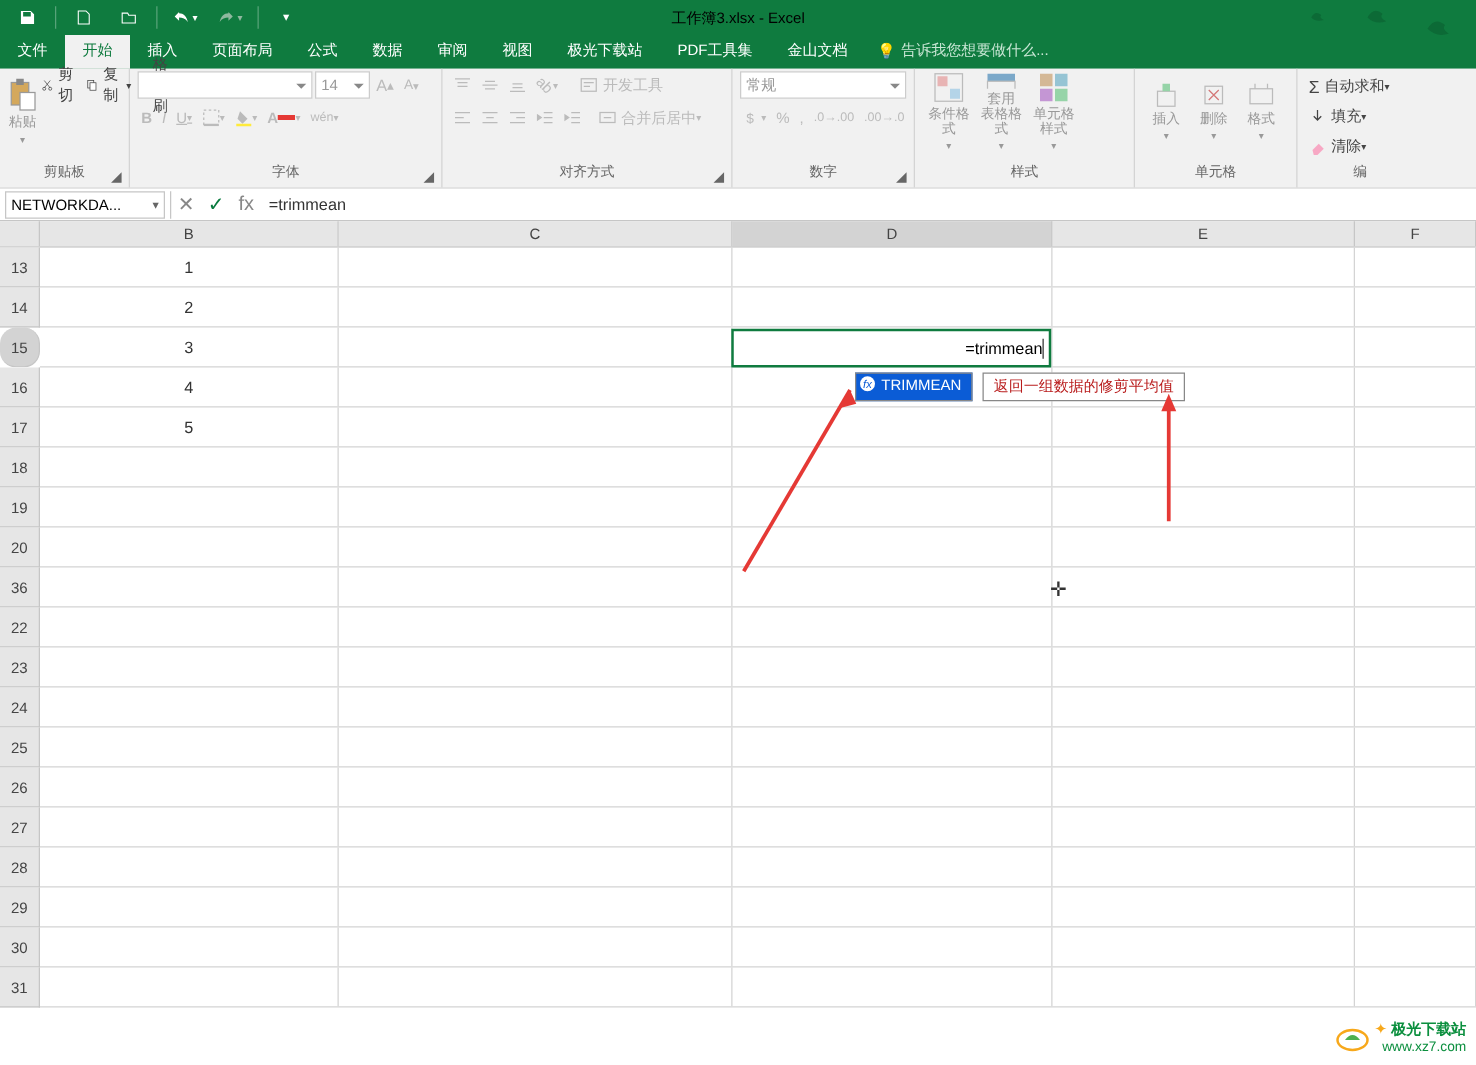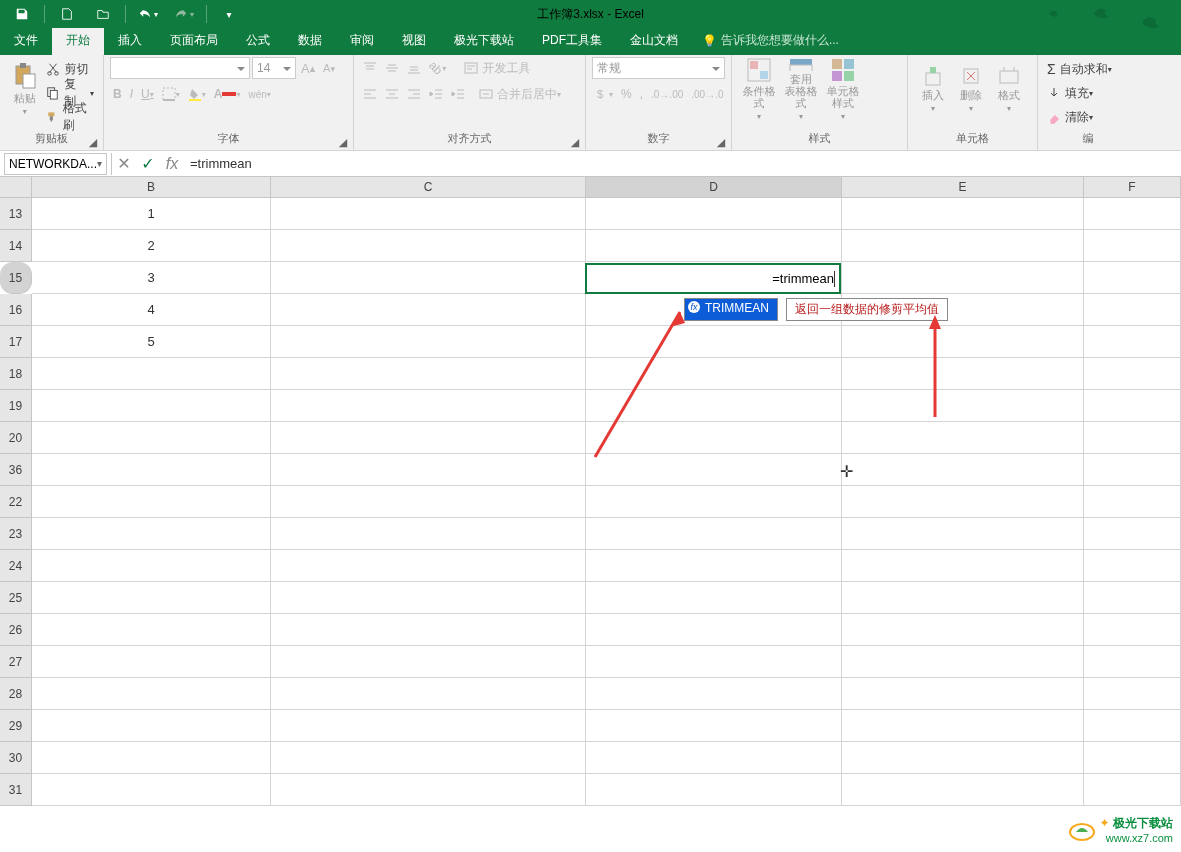--- a/index.html
+++ b/index.html
@@ -26,21 +26,21 @@
 .rb-btn { height: 22px; display: flex; align-items: center; padding: 0 3px; cursor: pointer; font-size: 12px; color: #bbb; }
 .rb-btn.enabled { color: #444; }
 .rb-btn svg { fill: #c0c0c0; }
 .rb-btn.enabled svg { fill: #444; }
 .big-btn { display: flex; flex-direction: column; align-items: center; justify-content: center; width: 42px; height: 66px; cursor: pointer; font-size: 11px; color: #999; gap: 2px; }
 .big-btn span { line-height: 12px; text-align: center; }
 .combo { border: 1px solid #ccc; background: #fff; height: 22px; font-size: 12px; padding: 0 18px 0 4px; position: relative; color: #999; display: flex; align-items: center; }
 .combo::after { content: ""; position: absolute; right: 4px; top: 9px; border-left: 4px solid transparent; border-right: 4px solid transparent; border-top: 4px solid #888; }
 
 .namebox-row { height: 26px; border-bottom: 1px solid #c6c6c6; display: flex; align-items: center; background: #fff; }
-.namebox { width: 103px; height: 22px; border: 1px solid #c6c6c6; margin: 0 4px; display: flex; align-items: center; font-size: 12px; padding: 0 4px; position: relative; }
+.namebox { width: 128px; height: 22px; border: 1px solid #c6c6c6; margin: 0 4px; display: flex; align-items: center; font-size: 12px; padding: 0 4px; position: relative; }
 .namebox::after { content: "▾"; position: absolute; right: 4px; color: #666; font-size: 10px; }
 .fx-btn { width: 24px; height: 22px; display: flex; align-items: center; justify-content: center; cursor: pointer; color: #888; }
 .fx-btn.check { color: #0a7b3f; }
 .formula-bar { flex: 1; height: 22px; padding: 0 6px; font-size: 13px; color: #333; display: flex; align-items: center; }
 
 .grid-area { position: relative; background: #fff; height: 700px; }
 .col-headers { position: absolute; top: 0; left: 0; right: 0; height: 21px; display: flex; border-bottom: 1px solid #c6c6c6; background: #e6e6e6; }
 .corner { width: 32px; border-right: 1px solid #c6c6c6; background: #e6e6e6; }
 .col-h { border-right: 1px solid #c6c6c6; font-size: 12px; color: #444; display: flex; align-items: center; justify-content: center; background: #e6e6e6; }
 .col-h.active { background: #d3d3d3; }
@@ -139,21 +139,21 @@
     <div style="display:flex;height:72px">
       <div class="big-btn">
         <svg width="24" height="28" viewBox="0 0 24 28">
             <rect x="3" y="4" width="14" height="18" fill="#d4a85c" stroke="#999"></rect>
             <rect x="7" y="1" width="6" height="5" fill="#888"></rect>
             <rect x="10" y="12" width="12" height="14" fill="#fff" stroke="#999"></rect>
           </svg>
         <span>粘贴</span>
           <span style="font-size:8px">▾</span>
       </div>
-      <div style="display:flex;flex-direction:column;justify-content:space-around">
+      <div style="display:flex;flex-direction:row;justify-content:space-around">
         <div class="rb-btn enabled">
             <svg width="14" height="14" viewBox="0 0 16 16">
               <path d="M4 2l8 10M12 2L4 12" stroke="#444" fill="none"></path>
               <circle cx="4" cy="13" r="2" fill="none" stroke="#444"></circle>
               <circle cx="12" cy="13" r="2" fill="none" stroke="#444"></circle>
             </svg>
             <span style="margin-left:4px">剪切</span>
           </div>
         <div class="rb-btn enabled">
             <svg width="14" height="14" viewBox="0 0 16 16">
@@ -419,21 +419,21 @@
   </div>
 </div>
 
 <div class="namebox-row">
   <div class="namebox">
       <span>NETWORKDA...</span>
     </div>
   <div style="width:1px;height:22px;background:#c6c6c6"></div>
   <div class="fx-btn">✕</div>
   <div class="fx-btn check">✓</div>
-  <div class="fx-btn" style="font-style:italic">fx</div>
+  <div class="fx-btn" style="">fx</div>
   <div class="formula-bar">=trimmean</div>
 </div>
 
 <div class="grid-area">
   <div class="col-headers">
     <div class="corner"></div>
     <div id="colhdrs" style="display: flex;">
         <div class="col-h" style="width: 239px;">B</div>
         <div class="col-h" style="width: 315px;">C</div>
         <div class="col-h active" style="width: 256px;">D</div>

